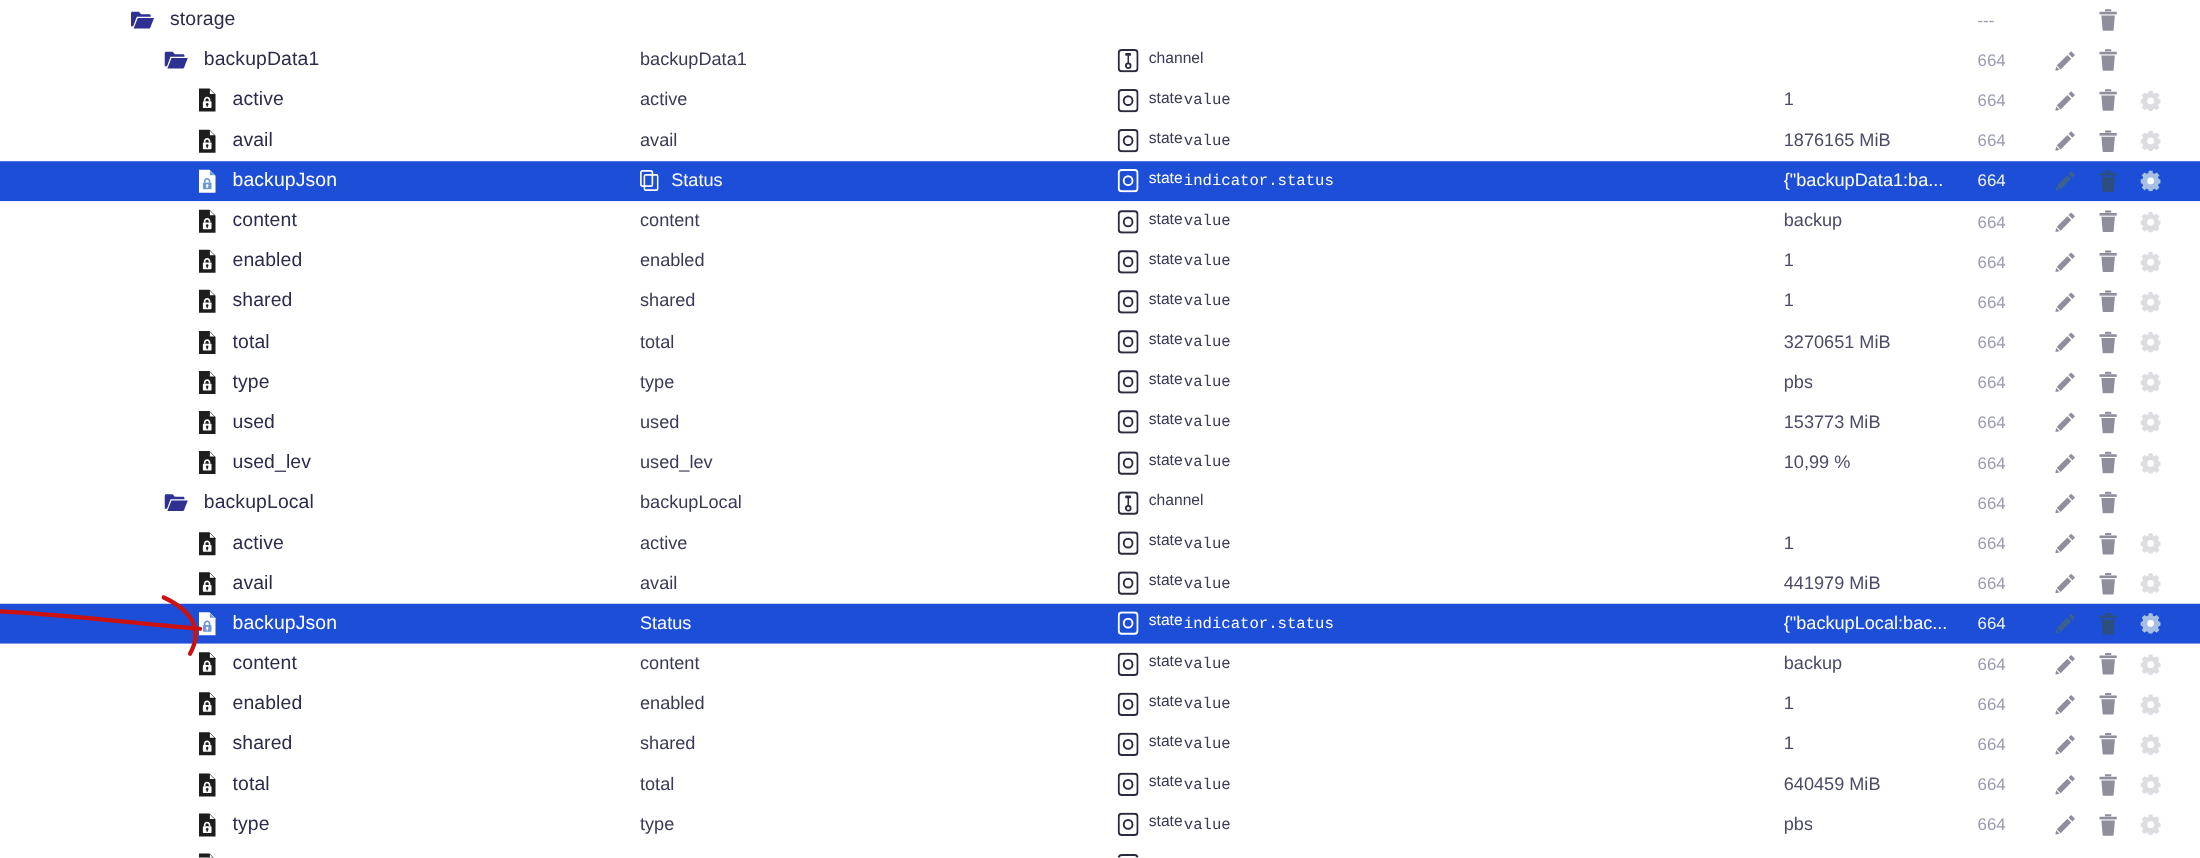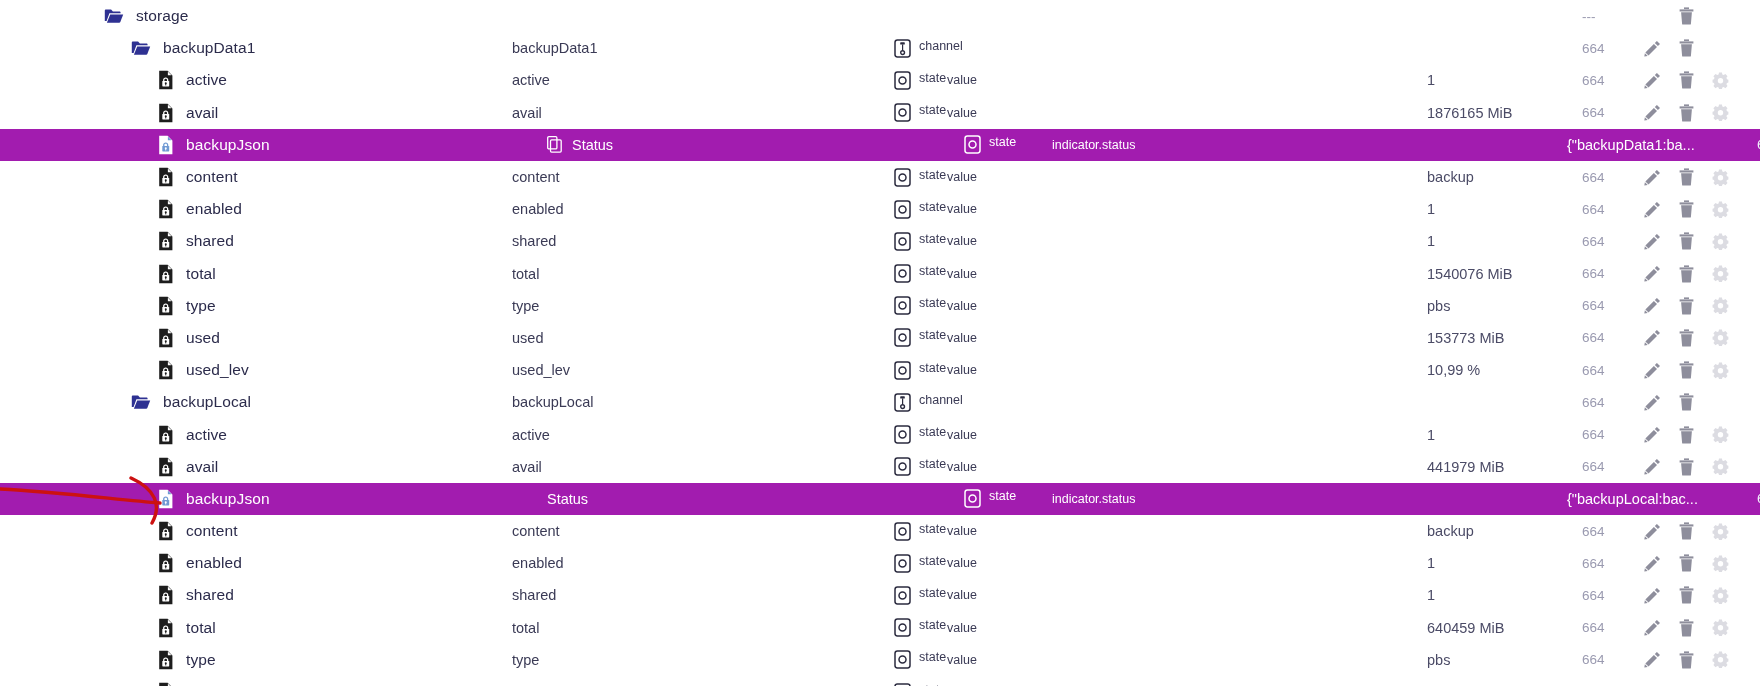--- a/index.html
+++ b/index.html
@@ -17,21 +17,21 @@
     height:686px;
   }
   .row{
     position:relative;
     height:32.2px;
     display:flex;
     align-items:center;
     box-sizing:border-box;
     background:#ffffff;
   }
-  .row.selected{ background:#a21caf;gap:35px; }
+  .row.selected{ background:#1d4ed8; }
 
   
   .c-name{
     width:512px;
     flex:0 0 512px;
     display:flex;
     align-items:center;
     box-sizing:border-box;
     overflow:hidden;
   }
@@ -86,20 +86,21 @@
     flex:0 0 480px;
     display:flex;
     align-items:center;
     box-sizing:border-box;
     overflow:hidden;
   }
   .role-lbl{
     font-size:12.5px;
     color:#3a3a55;
     white-space:nowrap;
+    font-family:Liberation Mono, monospace;
   }
   .row.selected .role-lbl{ color:#ffffff; }
 
   
   .c-value{
     width:155px;
     flex:0 0 155px;
     display:flex;
     align-items:center;
     box-sizing:border-box;
@@ -631,21 +632,21 @@
             <rect x="1.0" y="1.0" width="15" height="17" rx="2.4" fill="none" stroke="#2b2b3f" stroke-width="1.5"></rect>
             <circle cx="8.5" cy="9.5" r="3.5" fill="none" stroke="#2b2b3f" stroke-width="1.5"></circle>
           </svg>
         </span>
         <span class="type-lbl">state</span>
       </div>
       <div class="c-role">
         <span class="role-lbl">value</span>
       </div>
       <div class="c-value">
-        <span class="value-lbl">1540076 MiB</span>
+        <span class="value-lbl">3270651 MiB</span>
       </div>
       <div class="c-perm">
         <span class="perm-lbl">664</span>
       </div>
       <div class="c-actions">
         <span class="act">
           <svg width="17" height="17" viewBox="0 0 17 17">
             <path fill="#8e8e9c" d="M12.9 0.9 L16.0 4.0 L13.9 6.1 L10.8 3.0 Z"></path>
             <path fill="#8e8e9c" d="M9.9 3.9 L13.0 7.0 L4.5 15.5 L1.4 12.4 Z"></path>
             <path fill="#8e8e9c" d="M0.9 13.2 L3.7 16.0 L0.3 16.6 Z"></path>

